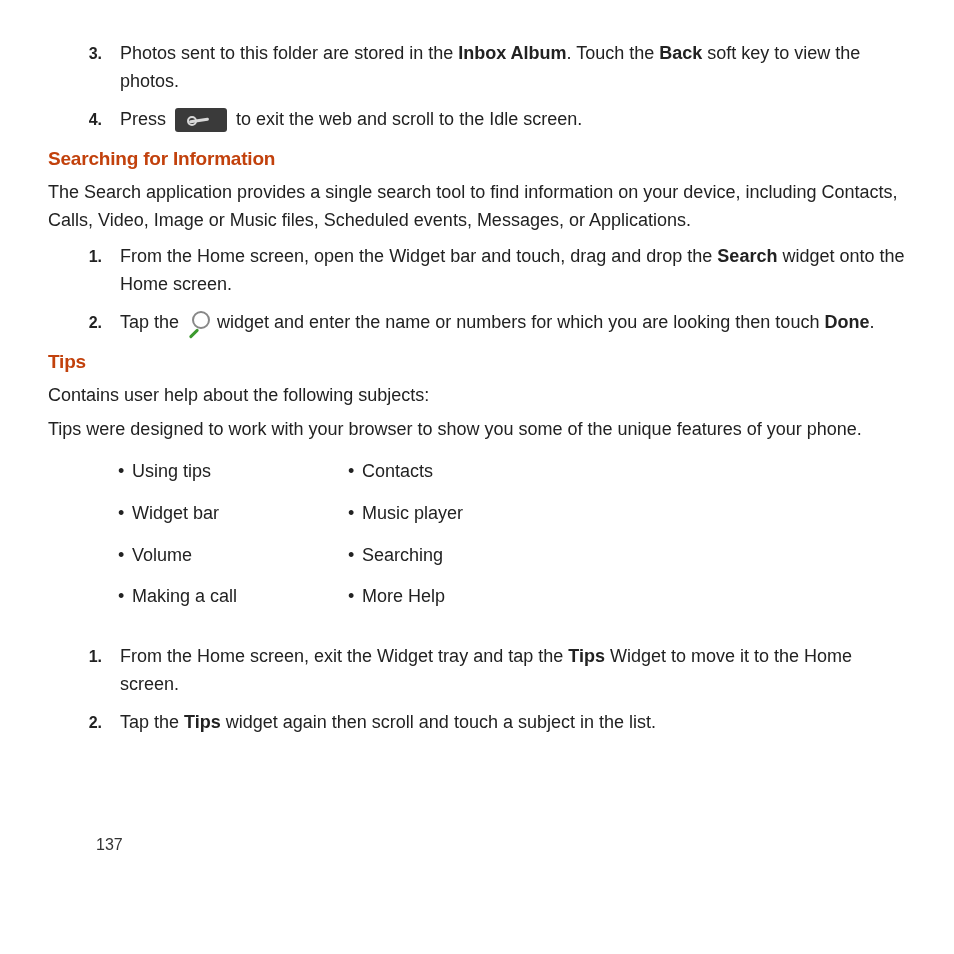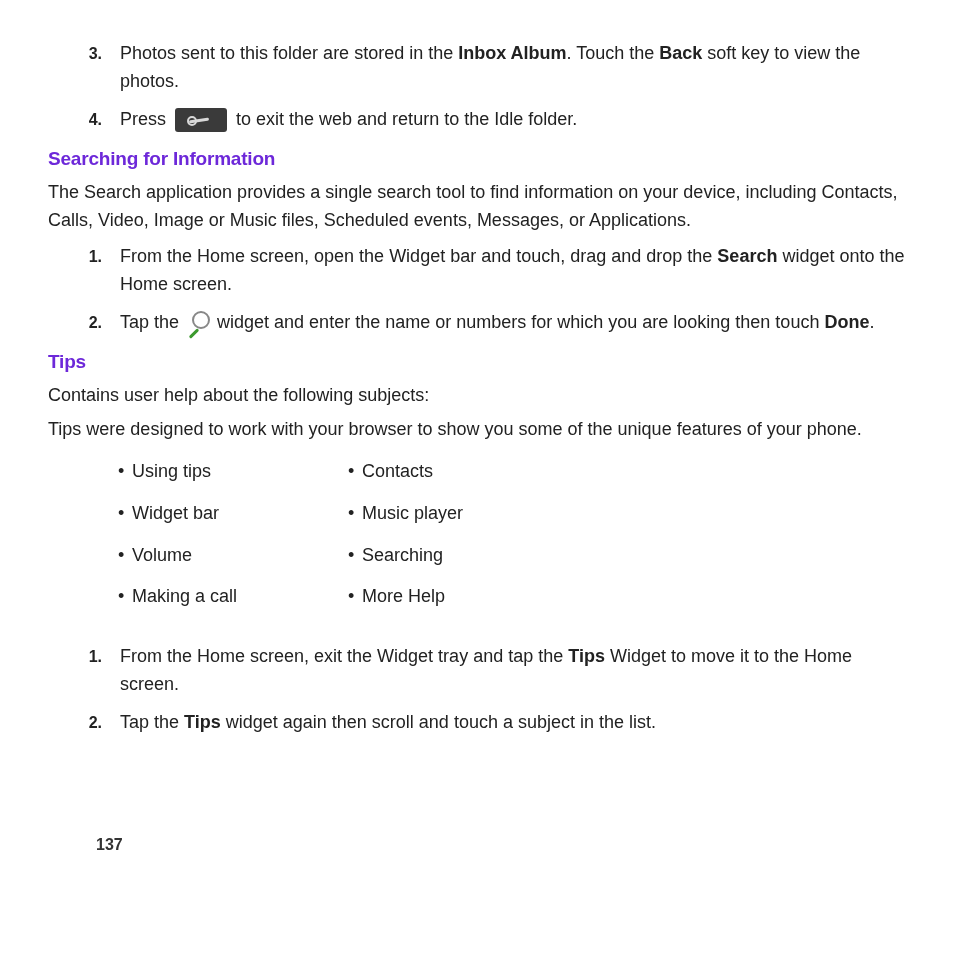--- a/index.html
+++ b/index.html
@@ -28,21 +28,21 @@
     padding-right: 18px;
     font-size: 16px;
     padding-top: 2px;
   }
   .step-body {
     flex: 1;
   }
   .bold { font-weight: bold; }
   .heading {
     font-weight: bold;
-    color: #6d28d9;
+    color: #c2410c;
     font-size: 19px;
     margin-top: 10px;
     margin-bottom: 6px;
     letter-spacing: -0.2px;
   }
   .para-indent {
     margin-bottom: 8px;
   }
   .para {
     margin-bottom: 6px;
@@ -110,21 +110,20 @@
   .bullet-dot {
     display: inline-block;
     width: 14px;
   }
   .page-num {
     position: absolute;
     left: 48px;
     bottom: 56px;
     font-size: 16px;
     color: #333;
-    font-weight: bold;
   }
   .page-wrap {
     position: relative;
     min-height: 874px;
   }
 </style>
 </head>
 <body>
 
 <div class="page-wrap">
@@ -132,21 +131,21 @@
   <div class="step-list">
     <div class="step">
       <div class="step-num">3.</div>
       <div class="step-body">
         <span>Photos sent to this folder are stored in the </span><span class="bold">Inbox Album</span><span>. Touch the </span><span class="bold">Back</span><span> soft key to view the photos.</span>
       </div>
     </div>
     <div class="step">
       <div class="step-num">4.</div>
       <div class="step-body">
-        <span>Press </span><span class="icon-key"></span><span> to exit the web and return to the Idle folder.</span>
+        <span>Press </span><span class="icon-key"></span><span> to exit the web and scroll to the Idle screen.</span>
       </div>
     </div>
   </div>
 
   <div class="heading">Searching for Information</div>
   <div class="para-indent">The Search application provides a single search tool to find information on your device, including Contacts, Calls, Video, Image or Music files, Scheduled events, Messages, or Applications.</div>
 
   <div class="step-list">
     <div class="step">
       <div class="step-num">1.</div>

